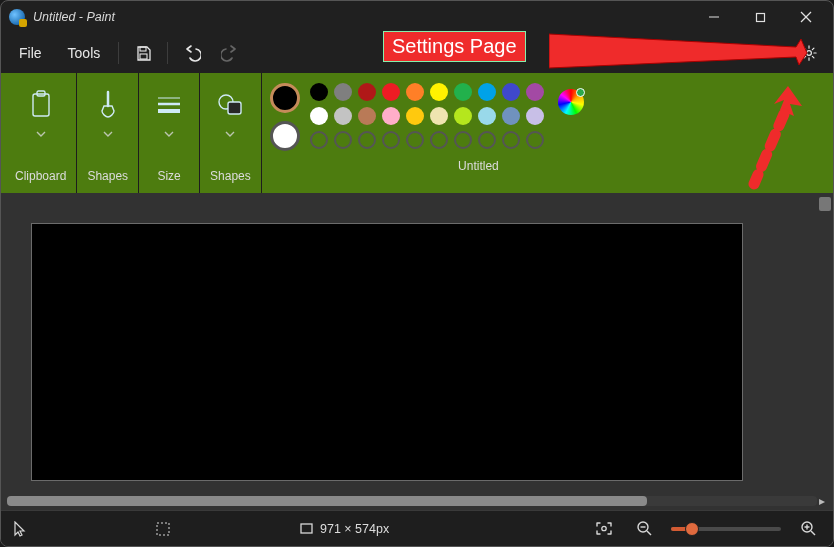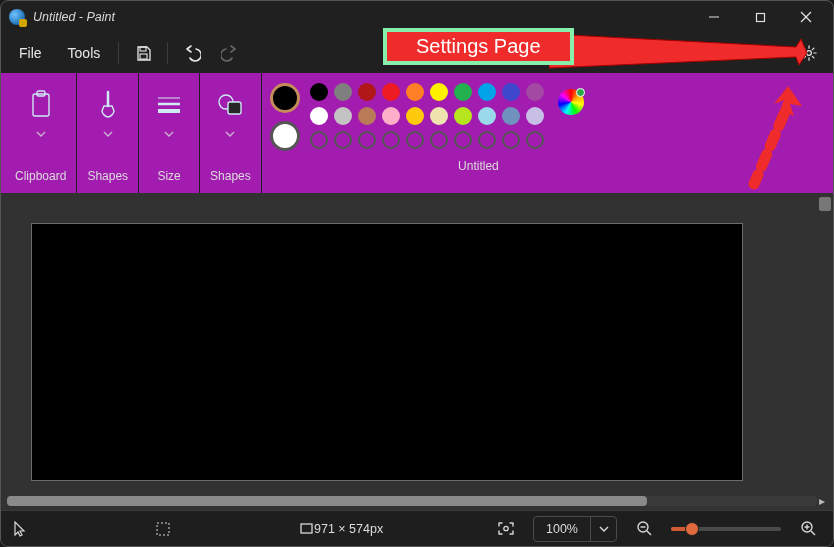--- a/index.html
+++ b/index.html
@@ -18,21 +18,21 @@
   .win-btn { width:46px; height:30px; display:flex; align-items:center; justify-content:center; color:#e8e8e8; }
   .win-btn svg { stroke:#e0e0e0; }
   
   .menubar { height:40px; display:flex; align-items:center; padding:0 6px; gap:2px; position:relative; }
   .menu-item { padding:6px 12px; font-size:14px; border-radius:4px;text-align:right; }
   .tool-btn { width:36px; height:32px; display:flex; align-items:center; justify-content:center; border-radius:4px; }
   .tool-btn.disabled { opacity:.35; }
   .divider { width:1px; height:22px; background:#3d3d3d; margin:0 4px; }
   .menubar .right { margin-left:auto; display:flex; align-items:center; }
   
-  .ribbon { height:120px; background:#a21caf; display:flex; align-items:stretch; }
+  .ribbon { height:120px; background:#4d7c0f; display:flex; align-items:stretch; }
   .ribbon-group { display:flex; flex-direction:column; align-items:center; justify-content:space-between;
      padding:12px 10px 10px; border-right:1px solid #1d1d1d; }
   .ribbon-group.first{ padding-left:14px; }
   .ribbon-group .icon-box { width:40px; height:40px; display:flex; align-items:center; justify-content:center; position:relative; }
   .ribbon-group .chev { margin-top:4px; opacity:.8; }
   .ribbon-group .label { font-size:12px; color:#dcdcdc; margin-top:auto; }
   .ribbon svg { stroke:#e8f2f7; fill:none; stroke-width:1.4; }
   
   .colors-group { flex:1; display:flex; flex-direction:column; padding:10px 12px 10px 4px; }
   .colors-row { display:flex; align-items:flex-start; }
@@ -54,32 +54,32 @@
   .canvas-wrap { flex:1; overflow:hidden; padding:30px 18px 0 30px; }
   .canvas { width:712px; height:258px; background:#000; border:1px solid #6b6b6b; }
   .hscroll { height:16px; margin:6px 16px 2px 6px; position:relative; }
   .hscroll .track { position:absolute; left:0; right:0; top:4px; height:10px; background:#3a3a3a; border-radius:4px; }
   .hscroll .thumb { position:absolute; left:0; top:4px; height:10px; width:640px; background:#8a8a8a; border-radius:4px; }
   .hscroll .arrow { position:absolute; top:2px; font-size:12px; color:#bbb; }
   .hscroll .arrow.right{ right:-8px; }
   
   .statusbar { height:36px; background:#1e1e1e; border-top:1px solid #3a3a3a; display:flex; align-items:center;
      padding:0 12px; gap:14px; font-size:12.5px; color:#dcdcdc; }
-  .statusbar .seg { display:flex; align-items:center; gap:0; }
+  .statusbar .seg { display:flex; align-items:center; gap:6px; }
   .statusbar .spacer { flex:1; }
   .zoom-box { display:flex; align-items:center; border:1px solid #4a4a4a; border-radius:4px; height:26px; }
   .zoom-box .val{ padding:0 12px; }
   .zoom-box .dd { width:26px; height:24px; display:flex; align-items:center; justify-content:center; border-left:1px solid #4a4a4a; }
   .slider { width:110px; height:4px; background:#4a4a4a; border-radius:2px; position:relative; }
   .slider .fill{ position:absolute; left:0; top:0; height:100%; width:18px; background:#d35b33; border-radius:2px; }
   .slider .knob{ position:absolute; left:14px; top:-5px; width:14px; height:14px; border-radius:50%; background:#e06a3e; border:1px solid #222; }
   .sb-btn { width:26px; height:26px; display:flex; align-items:center; justify-content:center; }
   
   .callout { position:absolute; left:382px; top:28px; height:34px; display:flex; align-items:center; z-index:50; pointer-events:none; }
-  .callout .lbl { background:#ef2b2b; color:#fff; font-size:20px; padding:3px 29px; border:4px solid #86efac; font-weight:500;}
+  .callout .lbl { background:#ef2b2b; color:#fff; font-size:20px; padding:3px 8px; border:1px solid #86efac; font-weight:500;}
   .arrow-svg { position:absolute; left:548px; top:32px; z-index:49; pointer-events:none; }
   .dash-arrow { position:absolute; left:735px; top:85px; z-index:49; pointer-events:none; }
   .chev-sm{ width:10px; height:10px; }
 </style>
 </head>
 <body>
 
 <div class="window">
 
   <div class="titlebar">
@@ -277,28 +277,20 @@
         </svg>
       <span>971 × 574px</span>
     </div>
     <div class="spacer"></div>
     <div class="sb-btn">
       <svg width="18" height="15" viewBox="0 0 18 15">
           <path d="M2 2h3M2 2v3M16 2h-3M16 2v3M2 13h3M2 13v-3M16 13h-3M16 13v-3" stroke="#d8d8d8" fill="none" stroke-width="1.4" stroke-linecap="round"></path>
           <circle cx="9" cy="7.5" r="2.2" stroke="#d8d8d8" fill="none" stroke-width="1.3"></circle>
         </svg>
     </div>
-    <div class="zoom-box">
-      <div class="val">100%</div>
-      <div class="dd">
-        <svg class="chev-sm" viewBox="0 0 10 10">
-            <path d="M1 3l4 4 4-4" stroke="#d8d8d8" fill="none" stroke-width="1.4"></path>
-          </svg>
-      </div>
-    </div>
     <div class="sb-btn">
       <svg width="17" height="17" viewBox="0 0 17 17">
           <circle cx="7" cy="7" r="5" stroke="#d8d8d8" fill="none" stroke-width="1.4"></circle>
           <line x1="11" y1="11" x2="15" y2="15" stroke="#d8d8d8" stroke-width="1.4"></line>
           <line x1="4.5" y1="7" x2="9.5" y2="7" stroke="#d8d8d8" stroke-width="1.4"></line>
         </svg>
     </div>
     <div class="slider">
       <div class="fill"></div>
         <div class="knob"></div>

